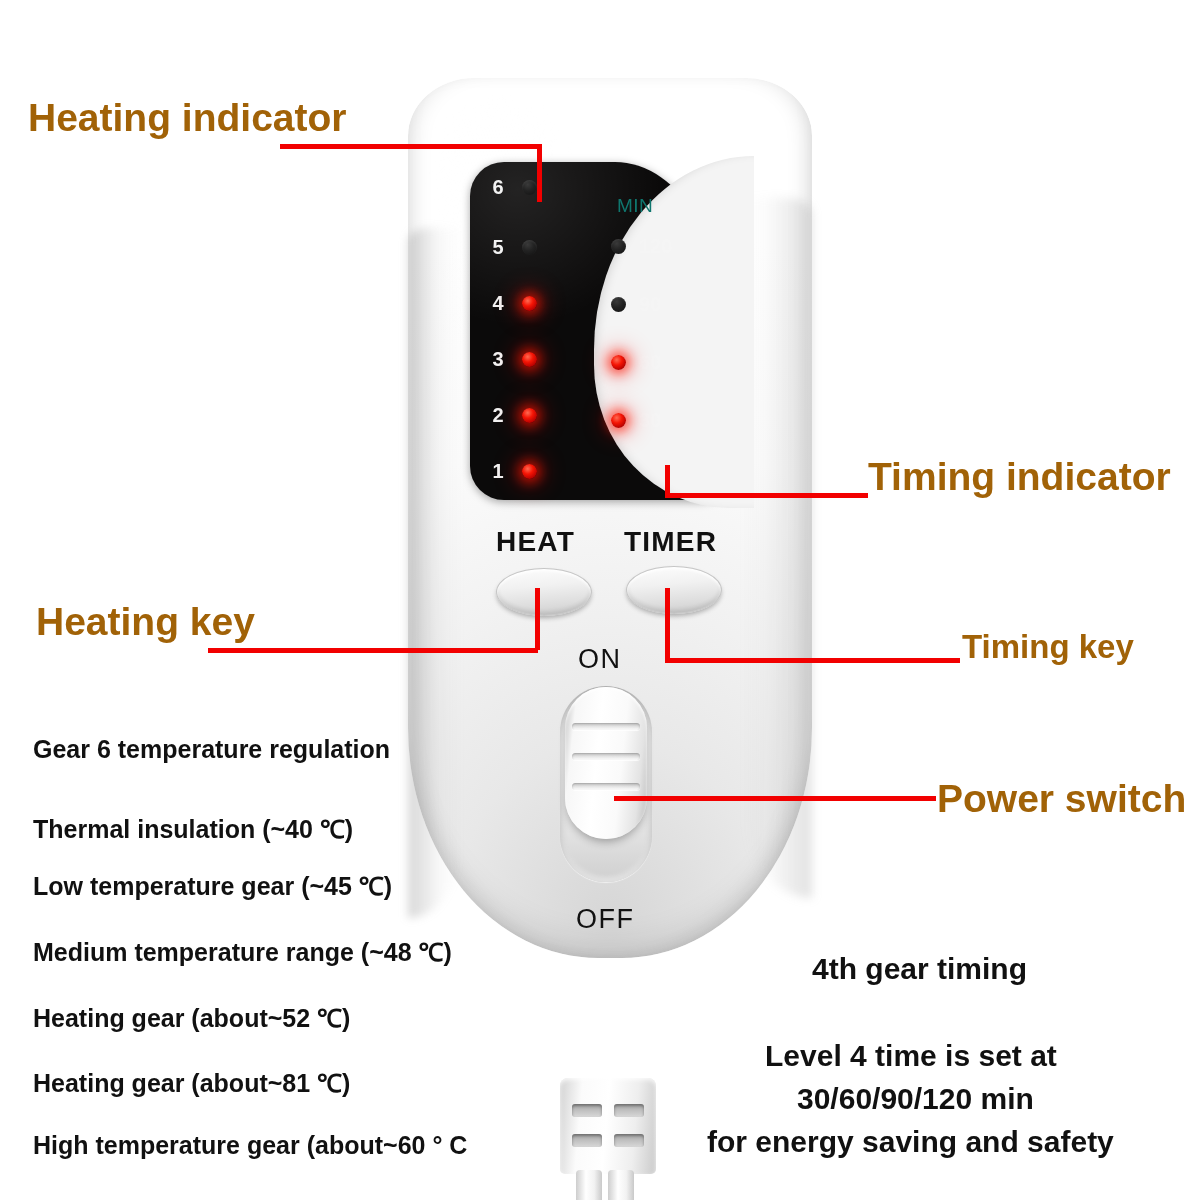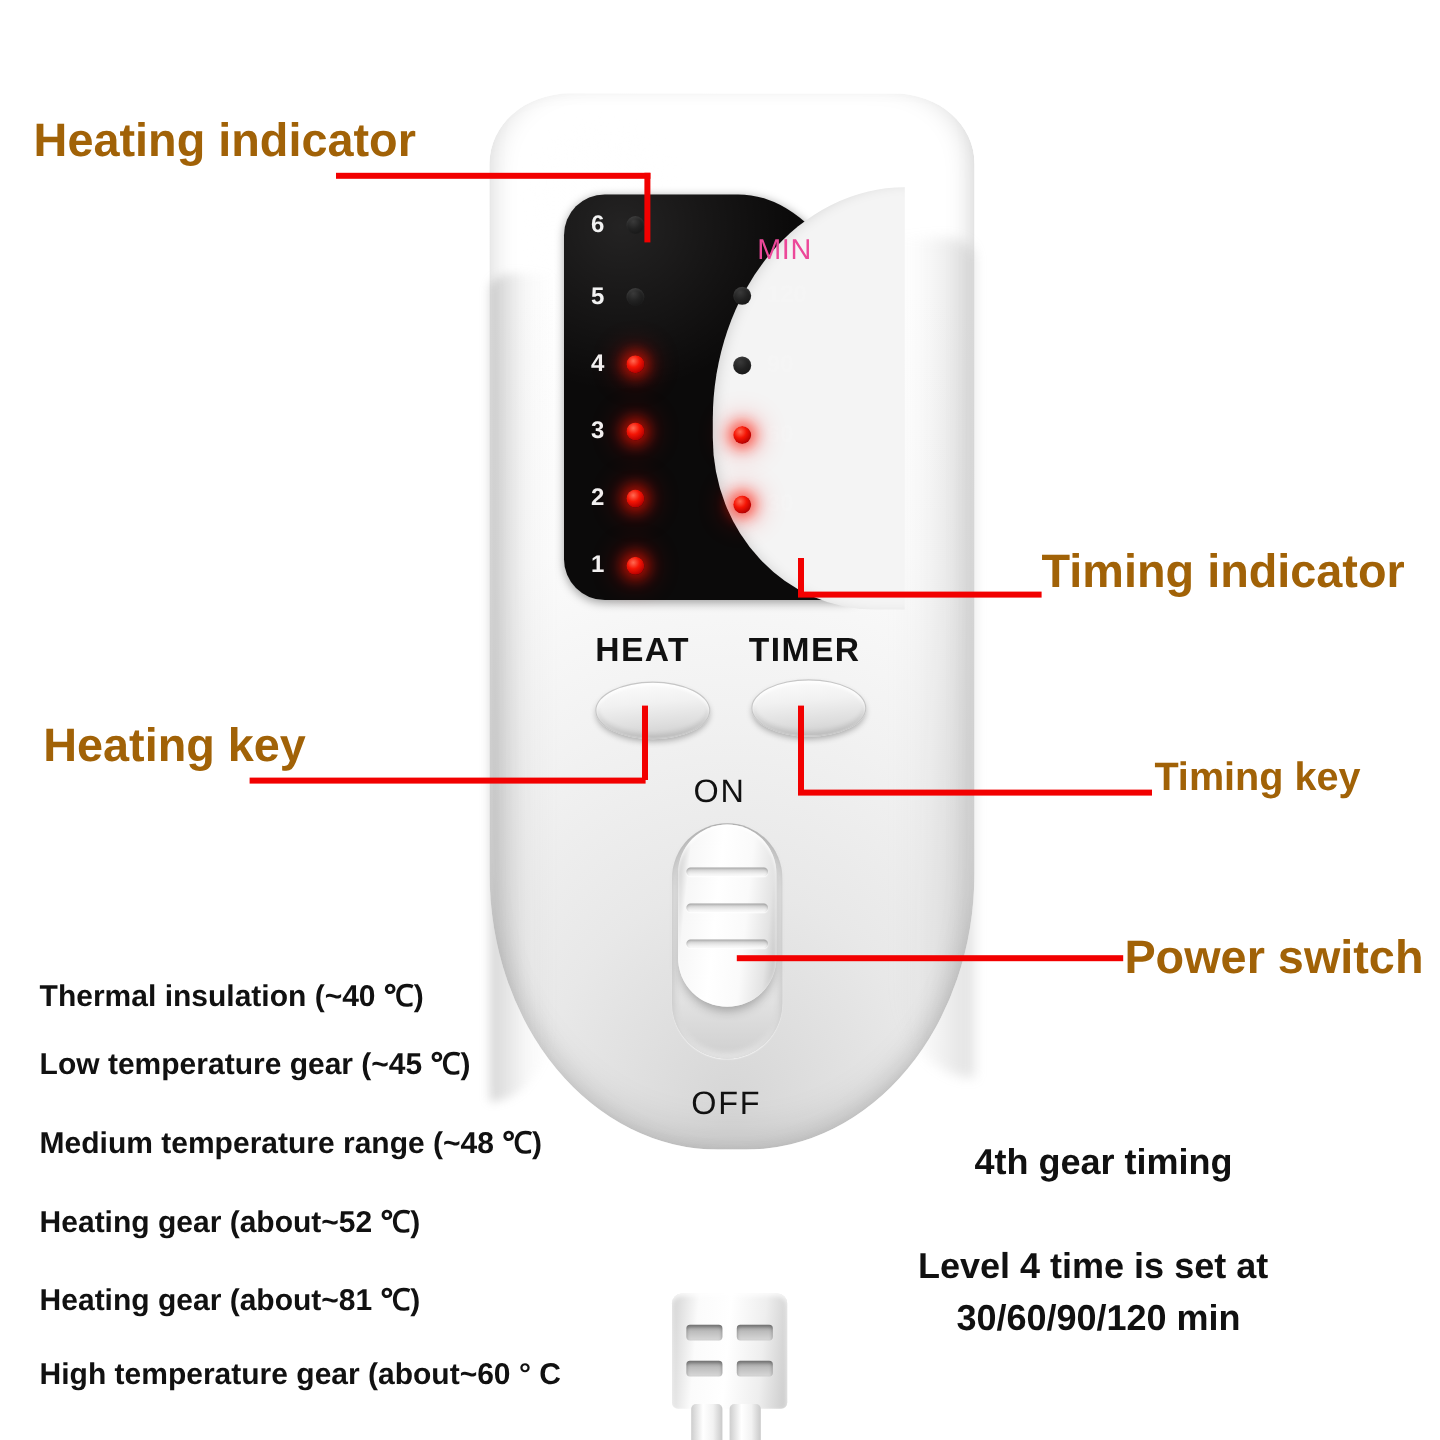--- a/index.html
+++ b/index.html
@@ -84,21 +84,21 @@
   .tri-label{position:absolute;left:0;color:#ededed;font-size:19px;letter-spacing:.2px;white-space:nowrap;}
   .tri-high{top:-36px;}
   .tri-low{top:190px;}
   .bars{position:absolute;left:2px;top:2px;width:92px;height:182px;}
   .bar{position:absolute;left:0;height:22px;
        background:linear-gradient(180deg,#e2e2e2,#bdbdbd);
        box-shadow:0 1px 0 rgba(0,0,0,.5);}
 
   
   .min-col{position:absolute;left:203px;top:155px;width:96px;height:215px;}
-  .min-title{position:absolute;left:20px;top:-38px;color:#ec4899;font-size:24px;letter-spacing:.5px;}
+  .min-title{position:absolute;left:6px;top:-38px;color:#0f766e;font-size:19px;letter-spacing:.5px;}
   .min-row{position:absolute;left:0;width:96px;height:26px;display:flex;align-items:center;}
   .min-row .led{margin-left:0;}
   .min-num{color:#f5f5f5;font-size:20px;font-weight:bold;margin-left:13px;line-height:1;}
 
   
   .btn-label{
     position:absolute;color:#111;font-size:28px;font-weight:bold;letter-spacing:1.2px;
     font-family:"Liberation Sans", sans-serif;
   }
   .lbl-heat{left:88px;top:448px;}
@@ -287,24 +287,26 @@
   <div class="ln lnh" style="left:665px;top:658px;width:295px;"></div>
 
   <div class="ln lnh" style="left:614px;top:796px;width:322px;"></div>
 
   <span class="callout c-heating-ind">Heating indicator</span>
   <span class="callout c-timing-ind">Timing indicator</span>
   <span class="callout c-heating-key">Heating key</span>
   <span class="callout c-timing-key">Timing key</span>
   <span class="callout c-power">Power switch</span>
 
+  <span class="spec" style="left:33px;top:735px;">Gear 6 temperature regulation</span>
   <span class="spec" style="left:33px;top:811px;">Thermal insulation (~40 ℃)</span>
   <span class="spec" style="left:33px;top:868px;">Low temperature gear (~45 ℃)</span>
   <span class="spec" style="left:33px;top:934px;">Medium temperature range (~48 ℃)</span>
   <span class="spec" style="left:33px;top:1000px;">Heating gear (about~52 ℃)</span>
   <span class="spec" style="left:33px;top:1065px;">Heating gear (about~81 ℃)</span>
   <span class="spec" style="left:33px;top:1131px;">High temperature gear (about~60 ° C</span>
 
   <span class="rinfo" style="left:812px;top:952px;">4th gear timing</span>
   <span class="rinfo" style="left:765px;top:1039px;">Level 4 time is set at</span>
   <span class="rinfo" style="left:797px;top:1082px;">30/60/90/120 min</span>
+  <span class="rinfo" style="left:707px;top:1125px;">for energy saving and safety</span>
 
 </div>
 
 </body></html>

